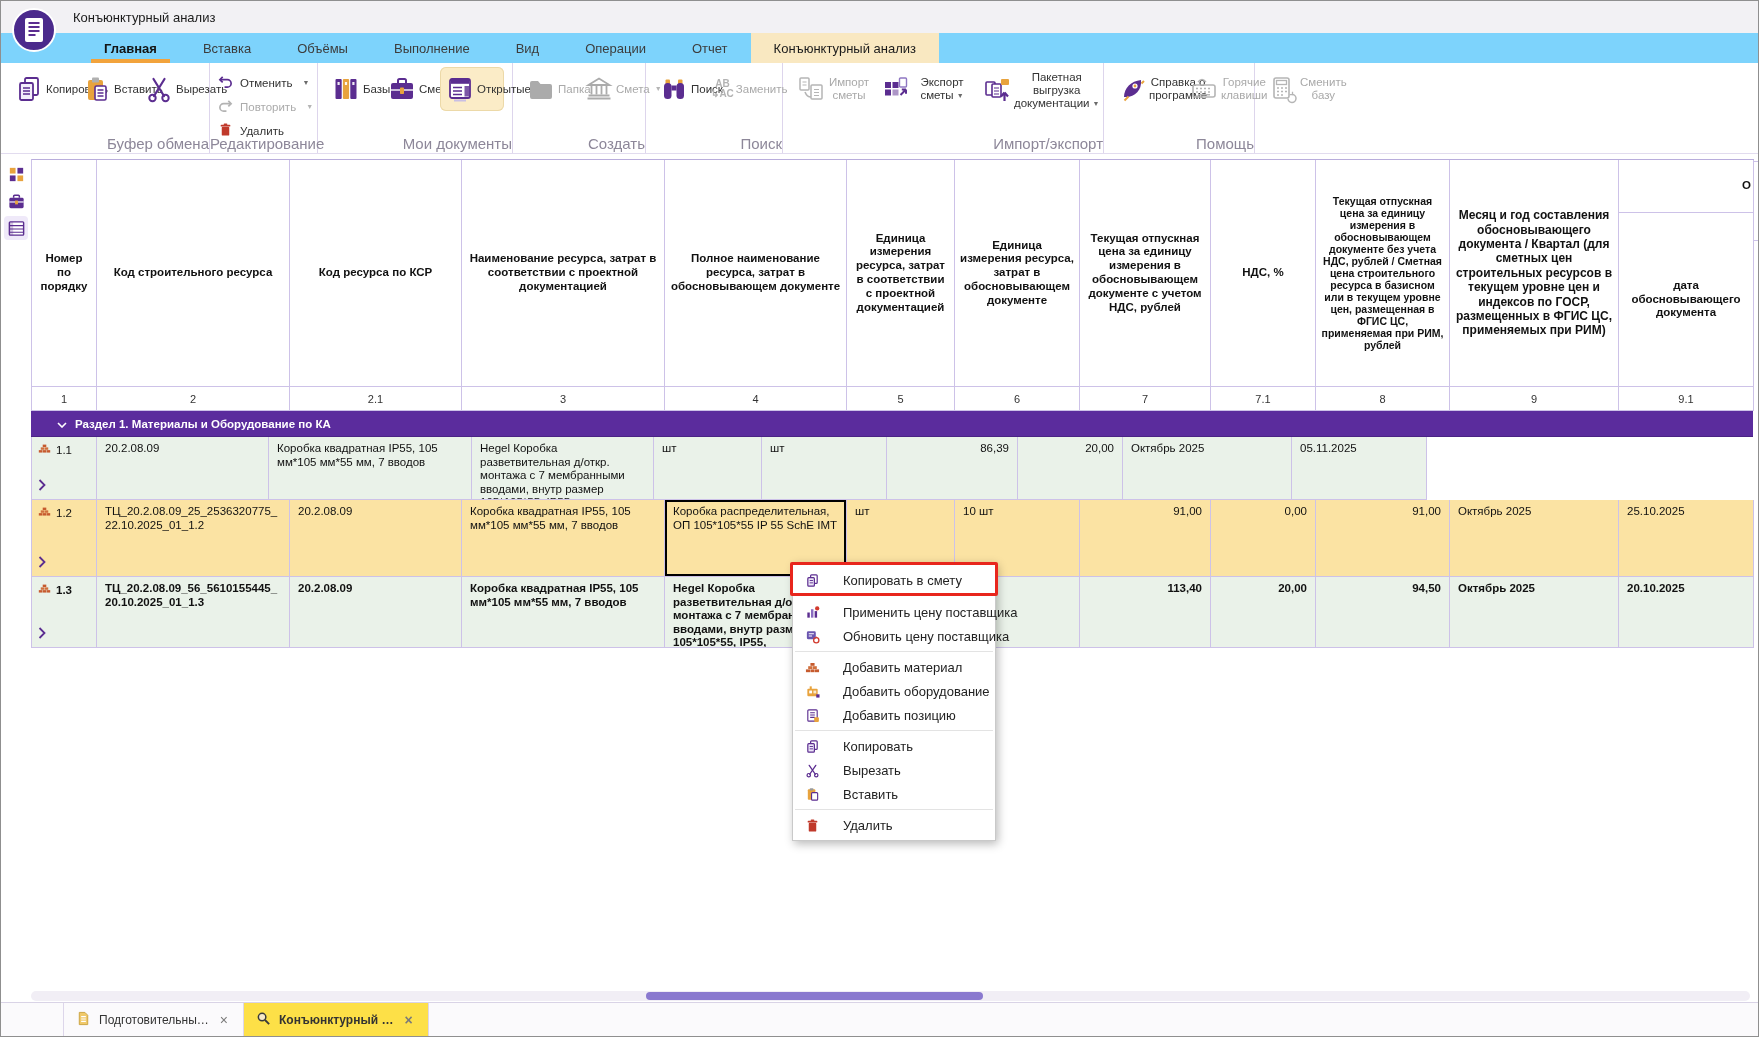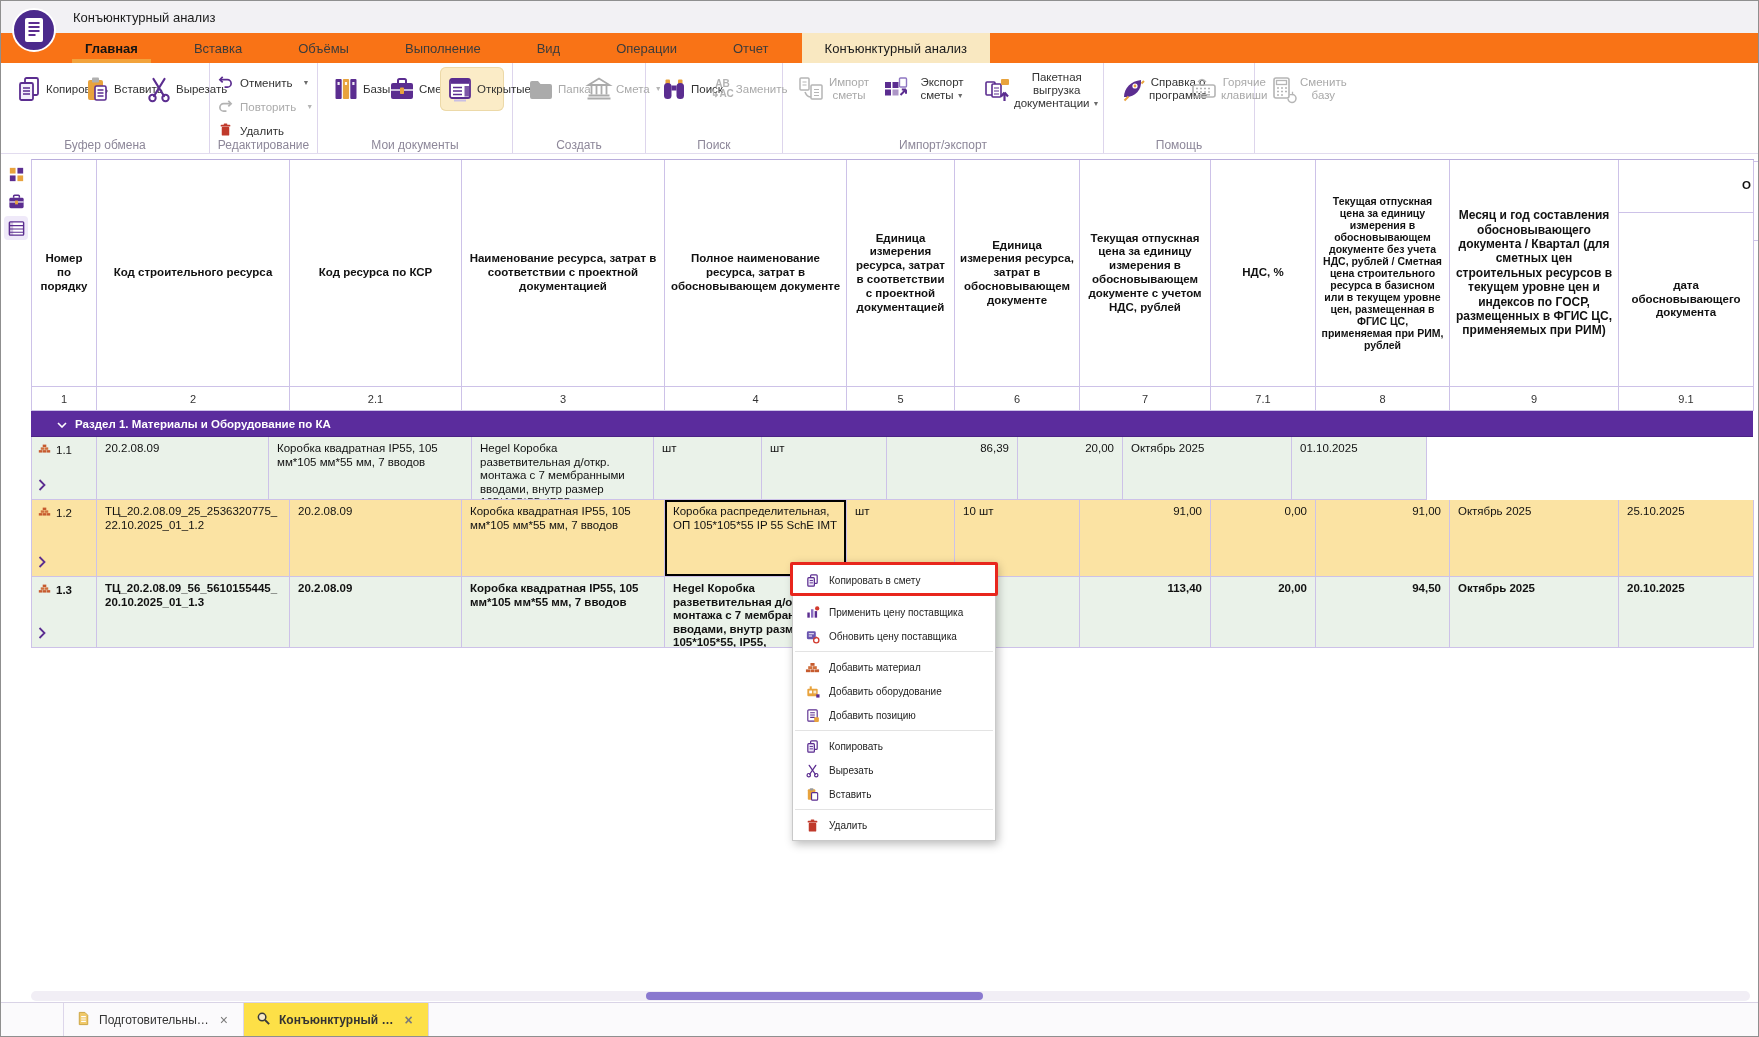--- a/index.html
+++ b/index.html
@@ -5,32 +5,32 @@
   * { box-sizing: border-box; margin:0; padding:0; }
   html,body { background:#e8e8e8; }
   body { font-family:"Liberation Sans", sans-serif; }
   .window { position:relative; width:1759px; height:1037px; background:#fff;
             border:1px solid #8f8f8f; overflow:hidden; }
 
   
   .titlebar { position:absolute; top:0; left:0; right:0; height:32px; background:#f2f1f4; }
   .app-logo { position:absolute; top:7px; left:11px; width:44px; height:44px; z-index:6; }
   .window-title { position:absolute; left:72px; top:9px; font-size:13px; color:#1b1b1b; }
-  .menubar { position:absolute; top:32px; left:0; right:0; height:30px; background:#f97316;
-             display:flex; align-items:stretch; padding-left:61px;gap:10px; }
+  .menubar { position:absolute; top:32px; left:0; right:0; height:30px; background:#7dd3fc;
+             display:flex; align-items:stretch; padding-left:80px; }
   .menu-tab { padding:0 23px; display:flex; align-items:center; font-size:13px; color:#3c3c3c; position:relative; white-space:nowrap; }
   .menu-tab.active { font-weight:bold; color:#141414; }
   .menu-tab.active::after { content:""; position:absolute; left:10px; right:10px; bottom:0; height:4px; background:#f2a33c; }
   .menu-tab.hl { background:#f9e8c1; color:#1b1b1b; }
 
   
   .ribbon { position:absolute; top:62px; left:0; right:0; height:91px; background:#fff;
             border-bottom:1px solid #e2dcef; display:flex; align-items:stretch; }
   .rgroup { position:relative; display:flex; align-items:flex-start; padding:4px 8px 16px 8px; border-right:1px solid #ddd5ec; }
-  .rgroup-label { position:absolute; bottom:1px; left:0; right:0; text-align:center; font-size:12px; color:#8d8799; white-space:nowrap; }
+  .rgroup-label { position:absolute; bottom:1px; left:0; right:0; text-align:right; font-size:15px; color:#8d8799; white-space:nowrap; }
   .rbtn { display:flex; flex-direction:row; align-items:center; gap:2px; padding:4px 5px;
           border-radius:6px; font-size:11.5px; color:#333; text-align:center; line-height:1.12; }
   .rbtn .ric { height:36px; display:flex; align-items:center; justify-content:center; }
   .rbtn.selected { background:#fbecc7; box-shadow:0 0 0 1px #ecd9a8 inset; }
   .rbtn.disabled { color:#a9a9a9; }
   .caret { font-size:7px; color:#6b6b6b; margin-left:3px; vertical-align:middle; }
   .disabled .caret { color:#b5b5b5; }
   .stack { display:flex; flex-direction:column; gap:7px; padding-top:7px; }
   .srow { display:flex; align-items:center; gap:7px; font-size:11.5px; color:#333; }
   .srow.disabled { color:#ababab; }
@@ -70,21 +70,21 @@
   .row-amber > .dcell { background:#fbe3a3; }
   .row-bold > .dcell { font-weight:bold; }
   .r1 { height:63px; } .r2 { height:77px; } .r3 { height:71px; }
   .num-cell { display:flex; flex-direction:column; justify-content:space-between; align-items:flex-start; padding:5px 4px 4px 6px; }
   .numline { display:flex; align-items:center; gap:5px; }
   .sel-cell { box-shadow:0 0 0 2px #000 inset; }
 
   
   .ctx { position:absolute; left:791px; top:561px; width:204px; background:#fff; z-index:30;
          border:1px solid #c9c9c9; box-shadow:2px 3px 9px rgba(0,0,0,.28); padding:2px 0 3px; }
-  .ctx-item { display:flex; align-items:center; gap:9px; height:24px; padding:0 11px; font-size:10px; color:#222; white-space:nowrap; }
+  .ctx-item { display:flex; align-items:center; gap:23px; height:24px; padding:0 11px; font-size:13px; color:#222; white-space:nowrap; }
   .ctx-item.hl { height:30px; position:relative; margin-bottom:5px; }
   .ctx-item.hl::after { content:""; position:absolute; left:-3px; right:-3px; top:-3px; bottom:-1px;
                         border:3px solid #e8261d; border-radius:2px; pointer-events:none; }
   .ctx-sep { height:1px; background:#e3e3e3; margin:3px 2px; }
   .mi { width:16px; height:16px; flex:0 0 16px; display:flex; align-items:center; justify-content:center; }
 
   
   .hscroll-track { position:absolute; left:30px; right:8px; top:990px; height:10px; background:#f1eef5; border-radius:5px; }
   .hscroll-thumb { position:absolute; left:615px; top:1px; width:337px; height:8px; background:#8a79cf; border-radius:4px; }
   .bottom-bar { position:absolute; left:0; right:0; bottom:0; height:34px; background:#fbfafc;
@@ -468,21 +468,21 @@
             </svg></span>
       </div>
       <div class="dcell w2">20.2.08.09</div>
       <div class="dcell w3">Коробка квадратная IP55, 105 мм*105 мм*55 мм, 7 вводов</div>
       <div class="dcell w4">Hegel Коробка разветвительная д/откр. монтажа с 7 мембранными вводами, внутр размер 105*105*55, IP55, квадрат</div>
       <div class="dcell w5">шт</div>
       <div class="dcell w6">шт</div>
       <div class="dcell w7 right">86,39</div>
       <div class="dcell w8 right">20,00</div>
       <div class="dcell w10">Октябрь 2025</div>
-      <div class="dcell w11">01.10.2025</div>
+      <div class="dcell w11">05.11.2025</div>
     </div>
 
     <div class="drow row-amber r2">
       <div class="dcell w0 num-cell">
         <span class="numline">
             <span><svg viewBox="0 0 16 16" width="13" height="13">
                 <rect x="5.8" y="3.2" width="4.4" height="3" fill="#c65b2e"></rect>
                 <rect x="3.4" y="6.6" width="4.4" height="3" fill="#d0703d"></rect>
                 <rect x="8.2" y="6.6" width="4.4" height="3" fill="#d0703d"></rect>
                 <rect x="1" y="10" width="4.4" height="3" fill="#c65b2e"></rect>

